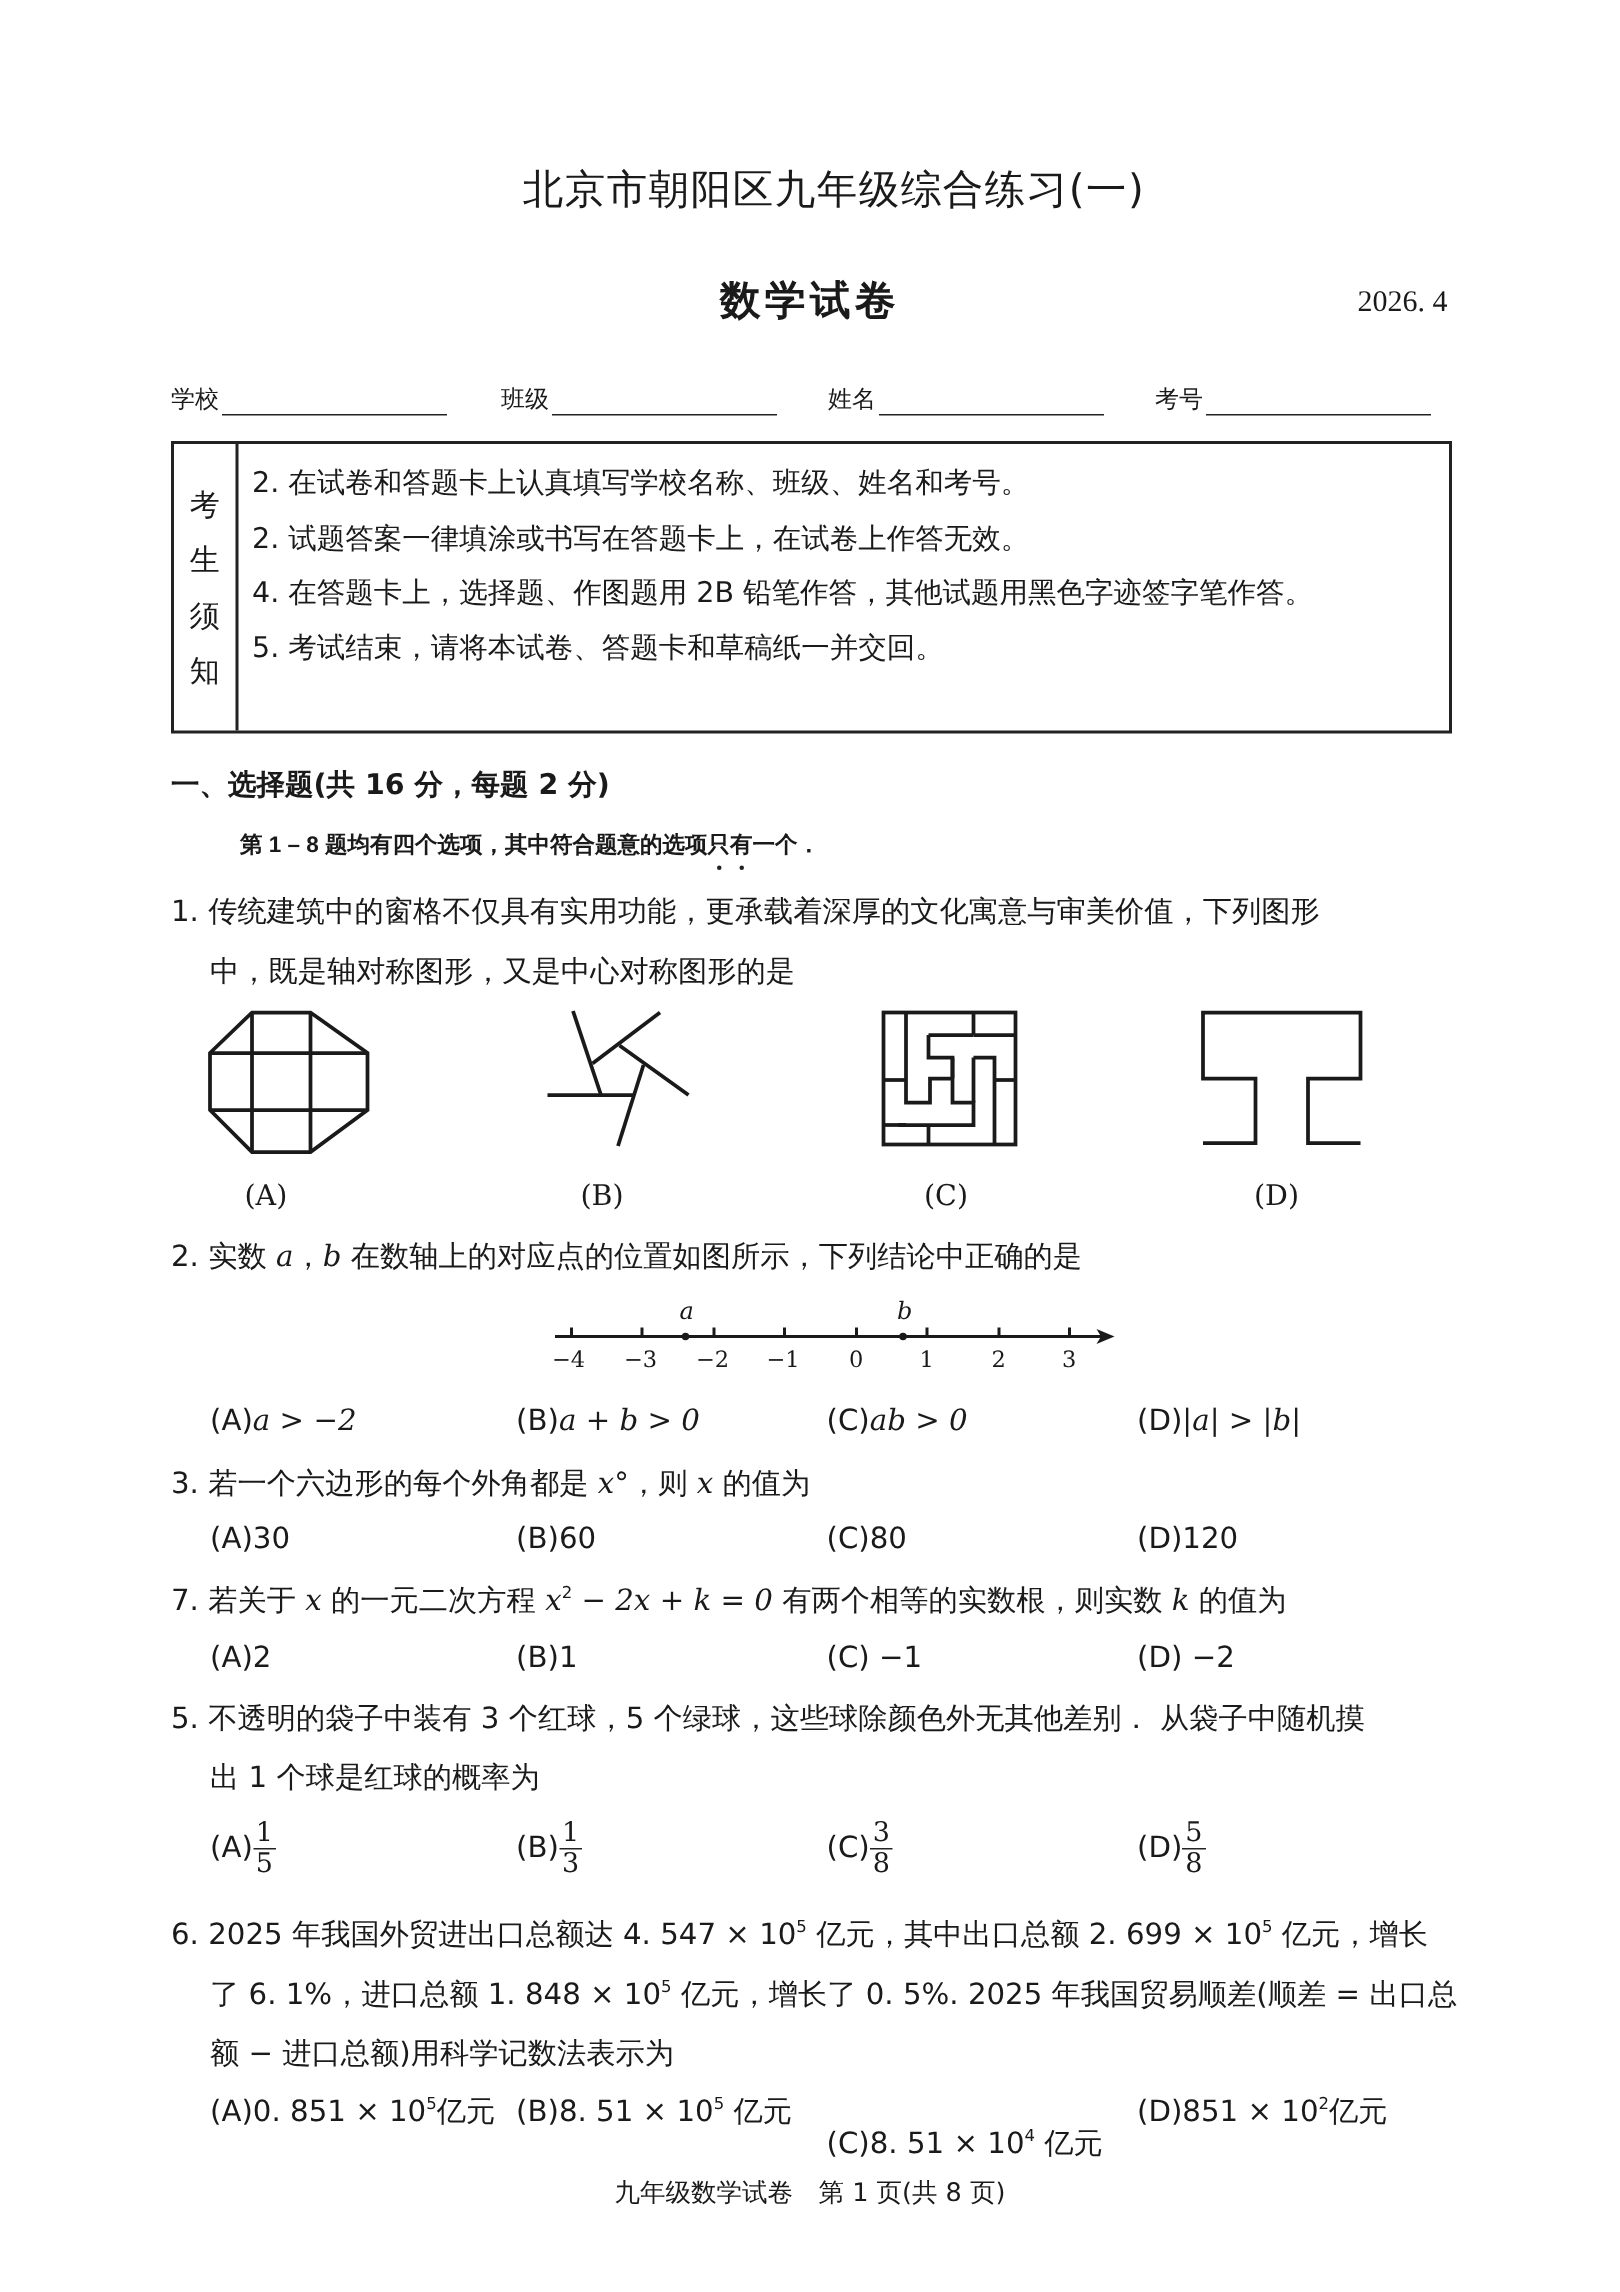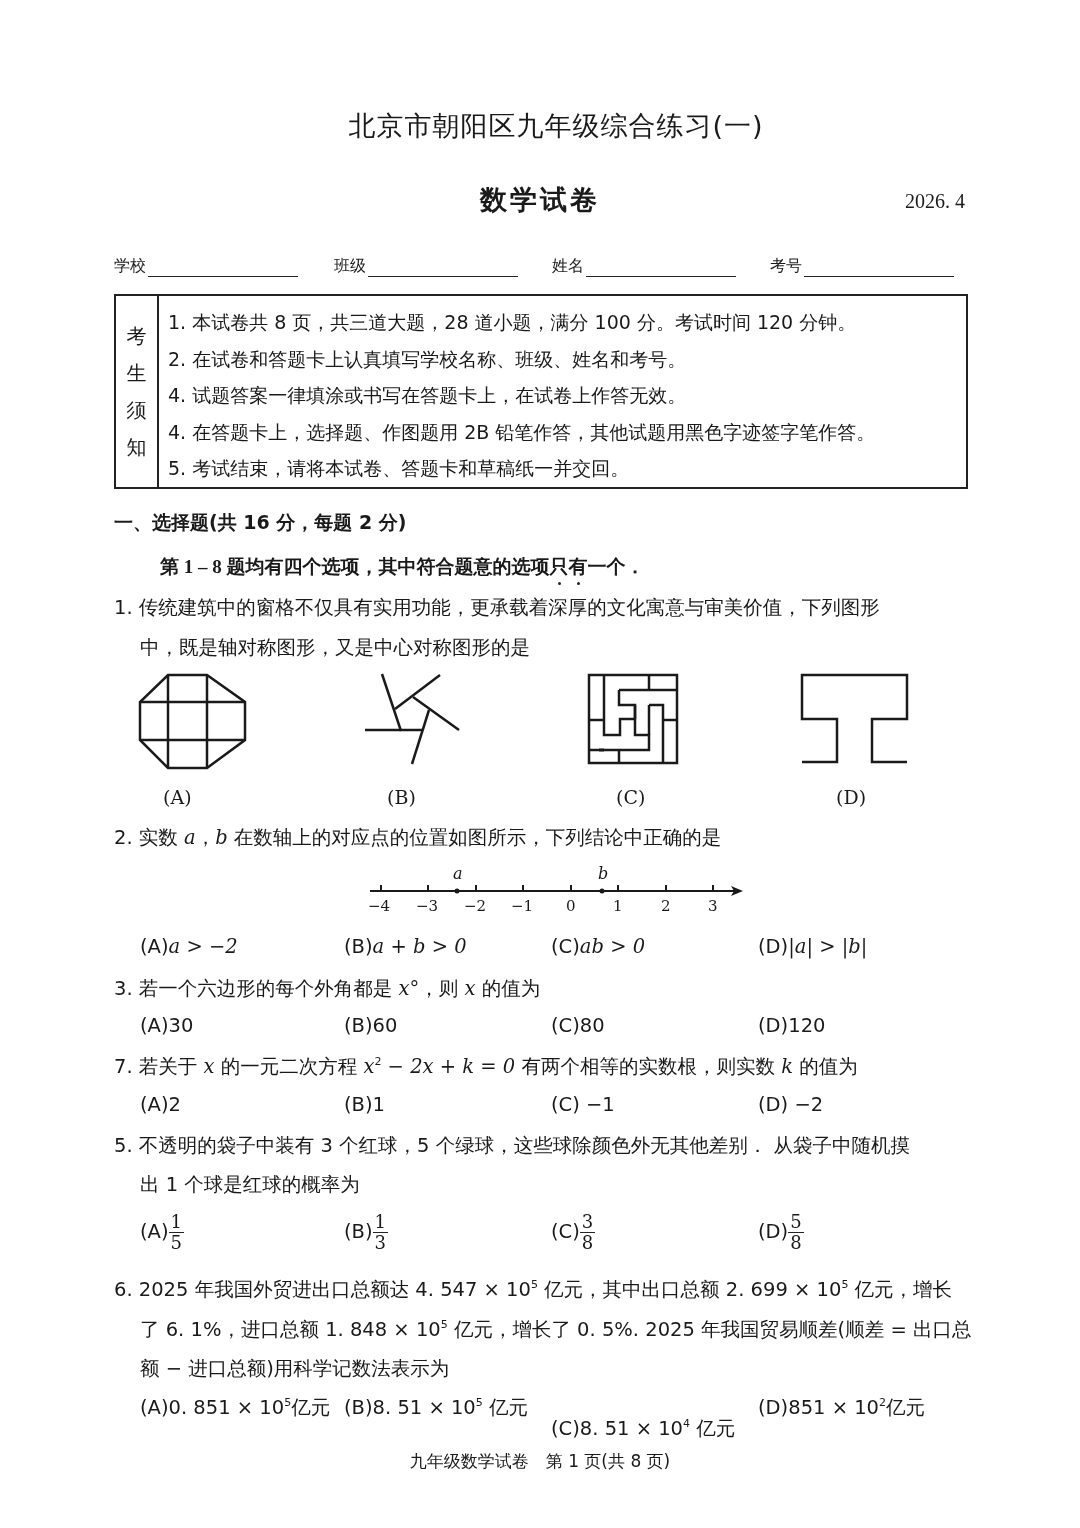--- a/index.html
+++ b/index.html
@@ -12,21 +12,21 @@
   .subtitle { left: 0; width: 1080px; text-align: center; top: 182px; font-size: 27px; font-weight: bold; letter-spacing: 3px; font-family: "DejaVu Sans", sans-serif; }
   .date { left: 905px; top: 190px; font-size: 20px; font-family: "Liberation Serif", serif; }
   .fields { top: 252px; left: 114px; width: 856px; height: 32px; font-size: 16px; font-family: "DejaVu Sans", sans-serif; }
   .field { position: absolute; top: 0; display: flex; align-items: flex-end; }
   .field .line { display: inline-block; border-bottom: 1.5px solid #222; height: 24px; margin-left: 2px; }
   .notice { left: 114px; top: 294px; width: 854px; height: 195px; border: 2px solid #222; box-sizing: border-box; }
   .notice-side { position: absolute; left: 0; top: 0; width: 43px; height: 100%; border-right: 2px solid #222; box-sizing: border-box; font-size: 20px; font-family: "DejaVu Sans", sans-serif; display: flex; flex-direction: column; align-items: center; justify-content: center; line-height: 37px; }
   .notice-items { position: absolute; left: 52px; top: 8px; font-size: 19px; font-family: "DejaVu Sans", sans-serif; }
   .notice-items div { height: 36.5px; line-height: 36px; }
   .section { left: 114px; top: 510px; font-size: 19px; font-weight: bold; font-family: "DejaVu Sans", sans-serif; }
-  .instr { left: 160px; top: 554px; font-size: 19px; font-weight: bold; font-family: Liberation Serif, serif; }
+  .instr { left: 160px; top: 554px; font-size: 15px; font-weight: bold; font-family: Liberation Sans, sans-serif; }
   .emdot { position: relative; }
   .emdot::after { content: ""; position: absolute; left: 50%; bottom: -8px; width: 3px; height: 3px; margin-left: -1.5px; background: #222; border-radius: 50%; }
   .q { left: 114px; font-size: 19.5px; font-family: "DejaVu Sans", sans-serif; }
   .qcont { left: 140px; font-size: 19.5px; font-family: "DejaVu Sans", sans-serif; }
   .opt { font-size: 19.5px; font-family: "DejaVu Sans", sans-serif; }
   .figlabel { font-size: 19px; font-family: "DejaVu Serif", serif; }
   i.m { font-family: "DejaVu Serif", serif; font-style: italic; }
   sup { font-size: 11px; vertical-align: 8px; line-height: 0; }
   .frac { display: inline-flex; flex-direction: column; align-items: center; vertical-align: middle; font-size: 18px; line-height: 20px; font-family: "DejaVu Serif", serif; }
   .frac .num { border-bottom: 1.5px solid #222; padding: 0 2px; }
@@ -61,23 +61,22 @@
 </div>
 
 <div class="abs notice">
   <div class="notice-side">
     <span>考</span>
     <span>生</span>
     <span>须</span>
     <span>知</span>
   </div>
   <div class="notice-items">
-    <div>1. 本试卷共 8 页，共三道大题，28 道小题，满分 100 分。考试时间 120 分钟。</div>
     <div>2. 在试卷和答题卡上认真填写学校名称、班级、姓名和考号。</div>
-    <div>4. 试题答案一律填涂或书写在答题卡上，在试卷上作答无效。</div>
+    <div>2. 试题答案一律填涂或书写在答题卡上，在试卷上作答无效。</div>
     <div>4. 在答题卡上，选择题、作图题用 2B 铅笔作答，其他试题用黑色字迹签字笔作答。</div>
     <div>5. 考试结束，请将本试卷、答题卡和草稿纸一并交回。</div>
   </div>
 </div>
 
 <div class="abs section">一、选择题(共 16 分，每题 2 分)</div>
 <div class="abs instr">
   <span>第 1 – 8 题均有四个选项，其中符合题意的选项</span><span class="emdot">只</span><span class="emdot">有</span><span>一个．</span>
 </div>
 

